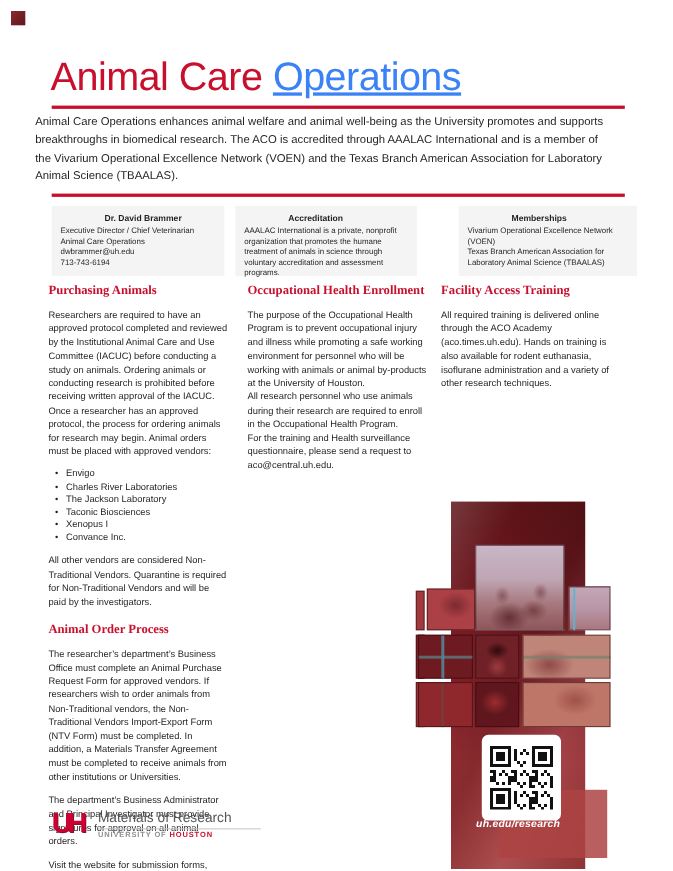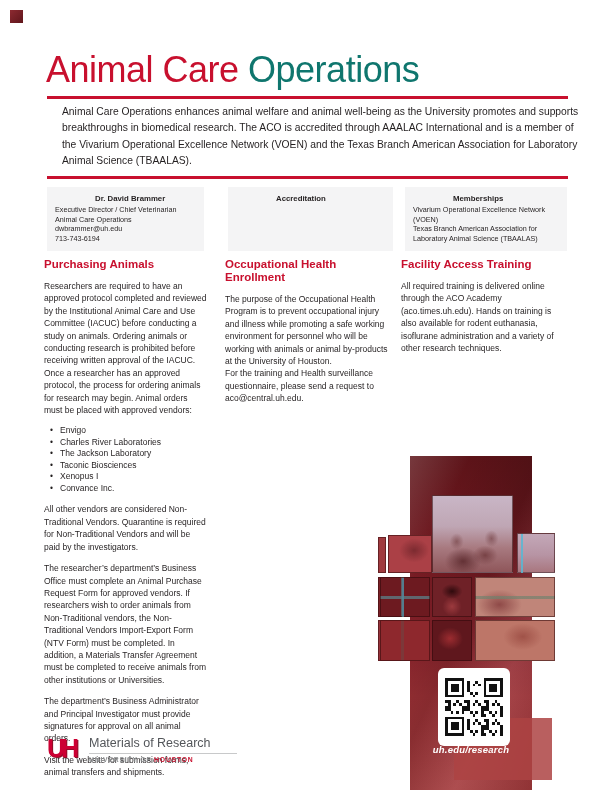--- a/index.html
+++ b/index.html
@@ -17,39 +17,39 @@
     font-family:"Liberation Sans",sans-serif;color:var(--ink);
     overflow:hidden;margin:0 auto;
   }
   
   .corner-square{position:absolute;left:10px;top:10px;width:13px;height:13px;
     background:linear-gradient(135deg,#8c2a31,#5f161b);}
   
   .title{position:absolute;left:46px;top:50px;font-size:36px;line-height:40px;
     font-weight:400;letter-spacing:-0.5px;white-space:nowrap;}
   .title .t-red{color:var(--red);}
-  .title .t-dark{color:#0f766e;}
+  .title .t-dark{color:#3b82f6;text-decoration:underline;}
   .rule{position:absolute;left:47px;width:521px;height:3px;background:var(--red);}
   .rule1{top:96px;}
   .rule2{top:176px;}
-  .intro{position:absolute;left:62px;top:104px;width:521px;
+  .intro{position:absolute;left:32px;top:104px;width:521px;
     font-size:10.3px;line-height:16.4px;color:var(--ink);}
   
   .info-box{position:absolute;top:187px;height:64px;background:var(--gray-box);
     padding:7px 8px;font-size:7.2px;line-height:9.4px;color:var(--ink);}
   .info-box .bt{font-weight:bold;font-size:7.8px;margin-bottom:2px;padding-left:40px;}
   .box1{left:47px;width:157px;}
-  .box2{left:228px;width:165px;}
-  .box3{left:405px;width:162px;}
+  .box2{left:214px;width:165px;}
+  .box3{left:417px;width:162px;}
   
   .col{position:absolute;top:258px;font-size:8.5px;line-height:12.4px;}
   .col1{left:44px;width:163px;}
   .col2{left:225px;width:165px;}
   .col3{left:401px;width:167px;}
-  .col h2{color:var(--red);font-size:11.5px;line-height:13px;font-weight:bold;margin:0 0 9px 0;}
+  .col h2{color:var(--red);font-size:11.5px;line-height:13px;font-weight:bold;margin:0 0 9px 0;font-family:Liberation Serif, serif;}
   .col h2.h-later{margin-top:13px;}
   .col p{margin:0 0 9px 0;}
   .col p.tight{margin:0;}
   .col ul{list-style:none;margin:2px 0 9px 4px;}
   .col ul li{line-height:11.5px;padding-left:12px;position:relative;}
   .col ul li::before{content:"•";position:absolute;left:2px;top:0;color:var(--ink);}
   
   .collage{position:absolute;left:378px;top:456px;width:234px;height:336px;}
   .collage .base{position:absolute;left:32px;top:0;width:122px;height:334px;
     background:
@@ -124,48 +124,51 @@
   <div class="info-box box1">
     <div class="bt">Dr. David Brammer</div>
     <div>Executive Director / Chief Veterinarian</div>
     <div>Animal Care Operations</div>
     <div>dwbrammer@uh.edu</div>
     <div>713-743-6194</div>
   </div>
 
   <div class="info-box box2">
     <div class="bt">Accreditation</div>
+    <div>AAALAC International is a private, nonprofit organization that promotes the humane treatment of animals in science through voluntary accreditation and assessment programs.</div>
   </div>
 
   <div class="info-box box3">
     <div class="bt">Memberships</div>
     <div>Vivarium Operational Excellence Network (VOEN)</div>
     <div>Texas Branch American Association for Laboratory Animal Science (TBAALAS)</div>
   </div>
 
   <div class="col col1">
     <h2>Purchasing Animals</h2>
     <p>Researchers are required to have an approved protocol completed and reviewed by the Institutional Animal Care and Use Committee (IACUC) before conducting a study on animals. Ordering animals or conducting research is prohibited before receiving written approval of the IACUC. Once a researcher has an approved protocol, the process for ordering animals for research may begin. Animal orders must be placed with approved vendors:</p>
     <ul>
       <li>Envigo</li>
       <li>Charles River Laboratories</li>
       <li>The Jackson Laboratory</li>
       <li>Taconic Biosciences</li>
       <li>Xenopus I</li>
       <li>Convance Inc.</li>
     </ul>
     <p>All other vendors are considered Non-Traditional Vendors. Quarantine is required for Non-Traditional Vendors and will be paid by the investigators.</p>
+    <h2 class="h-later">Animal Order Process</h2>
     <p>The researcher’s department’s Business Office must complete an Animal Purchase Request Form for approved vendors. If researchers wish to order animals from Non-Traditional vendors, the Non-Traditional Vendors Import-Export Form (NTV Form) must be completed. In addition, a Materials Transfer Agreement must be completed to receive animals from other institutions or Universities.</p>
     <p>The department’s Business Administrator and Principal Investigator must provide signatures for approval on all animal orders.</p>
     <p>Visit the website for submission forms, animal transfers and shipments.</p>
   </div>
 
   <div class="col col2">
     <h2>Occupational Health Enrollment</h2>
     <p class="tight">The purpose of the Occupational Health Program is to prevent occupational injury and illness while promoting a safe working environment for personnel who will be working with animals or animal by-products at the University of Houston.</p>
+    <p class="tight">All research personnel who use animals during their research are required to enroll in the Occupational Health Program.</p>
     <p class="tight">For the training and Health surveillance questionnaire, please send a request to aco@central.uh.edu.</p>
   </div>
 
   <div class="col col3">
     <h2>Facility Access Training</h2>
     <p class="tight">All required training is delivered online through the ACO Academy (aco.times.uh.edu). Hands on training is also available for rodent euthanasia, isoflurane administration and a variety of other research techniques.</p>
   </div>
 
   <div class="collage">
     <div class="base"></div>

